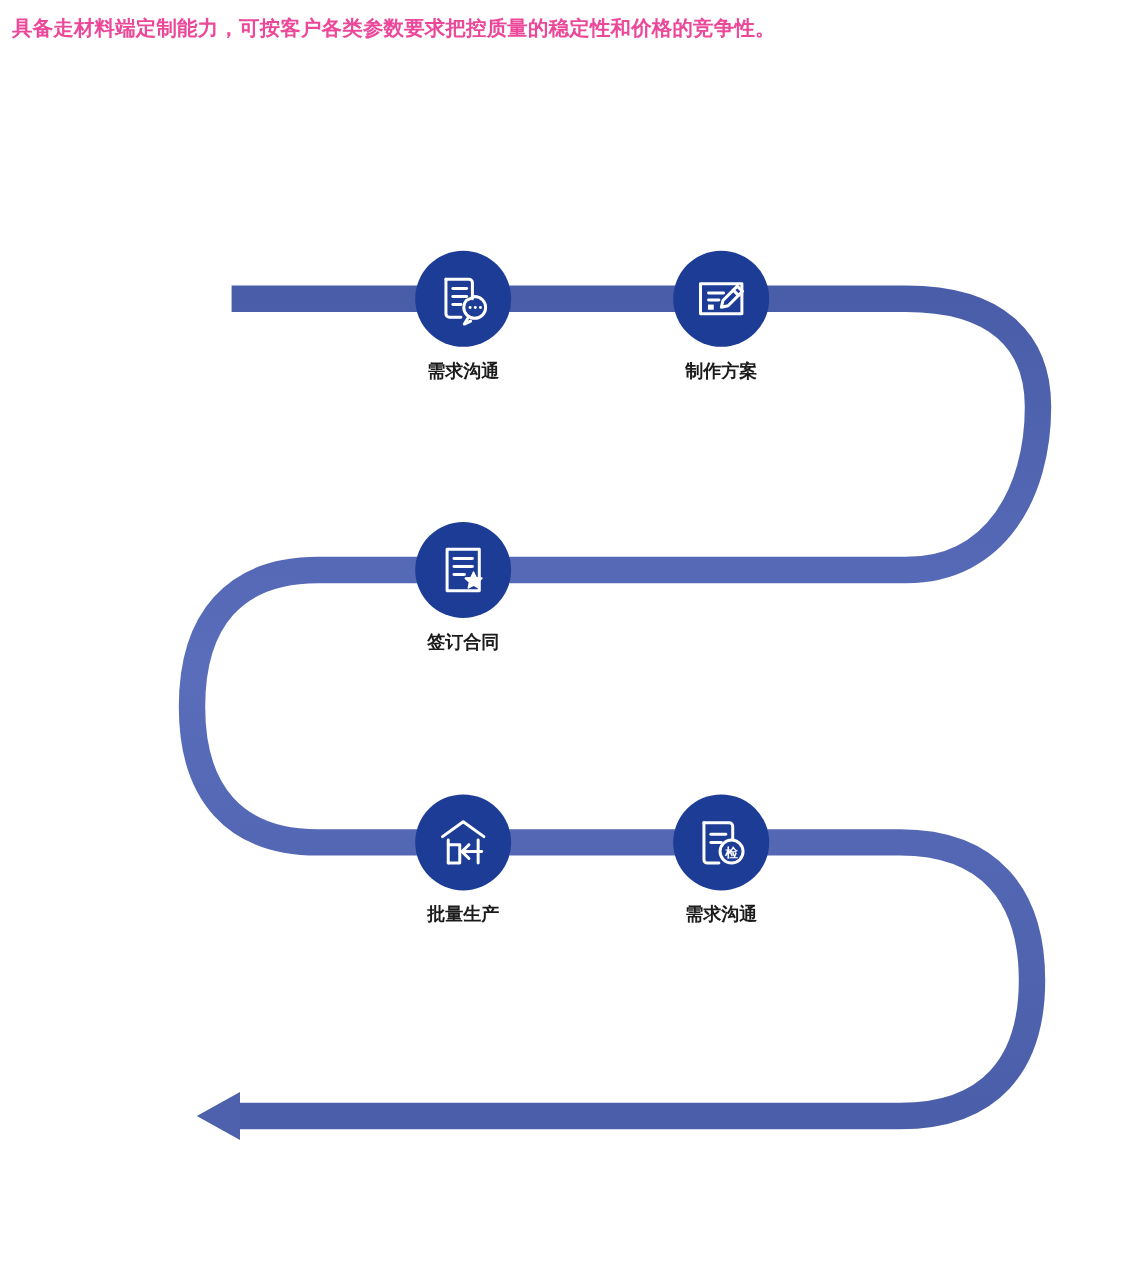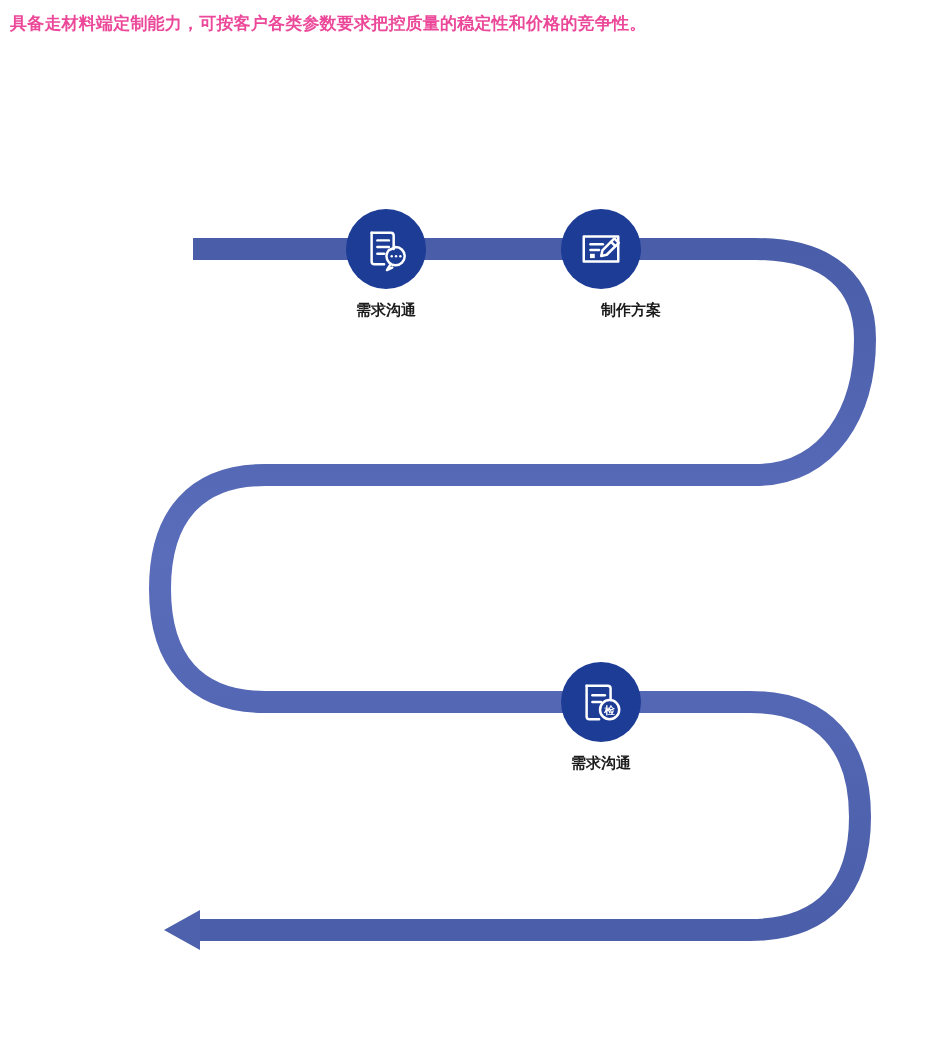--- a/index.html
+++ b/index.html
@@ -112,38 +112,67 @@
           <path d="M28 41 l-3 5 l5.5 -2.6"></path>
           <circle cx="30" cy="31.5" r="1.3" fill="#ffffff" stroke="none"></circle>
           <circle cx="34.5" cy="31.5" r="1.3" fill="#ffffff" stroke="none"></circle>
           <circle cx="39" cy="31.5" r="1.3" fill="#ffffff" stroke="none"></circle>
         </svg>
       </span>
     </div>
     <div class="node-label">需求沟通</div>
   </div>
 
-  <div class="node" style="left:601px; top:197px;text-align:right;">
+  <div class="node" style="left:601px; top:197px;">
     <div class="node-circle">
       <span>
         <svg width="46" height="46" viewBox="0 0 48 48" fill="none" stroke="#ffffff" stroke-width="2.6" stroke-linecap="round" stroke-linejoin="round">
           <path d="M6 11 h36 v26 h-36 z"></path>
           <line x1="13" y1="19" x2="26" y2="19"></line>
           <line x1="13" y1="25" x2="22" y2="25"></line>
           <rect x="12.5" y="29" width="5" height="4.5" fill="#ffffff" stroke="none"></rect>
           <path d="M38 13 l4.5 4.5 l-12.5 12.5 l-5.8 1.3 l1.3 -5.8 z"></path>
           <line x1="34.5" y1="16.5" x2="39" y2="21"></line>
         </svg>
       </span>
     </div>
     <div class="node-label">制作方案</div>
   </div>
 
+  <div class="node" style="left:386px; top:423px;">
+    <div class="node-circle">
+      <span>
+        <svg width="46" height="46" viewBox="0 0 48 48" fill="none" stroke="#ffffff" stroke-width="2.6" stroke-linecap="round" stroke-linejoin="round">
+          <path d="M10 6 h28 v36 h-28 z"></path>
+          <line x1="16" y1="14" x2="32" y2="14"></line>
+          <line x1="16" y1="21" x2="32" y2="21"></line>
+          <line x1="16" y1="28" x2="25" y2="28"></line>
+          <path d="M33 26 l2.1 4.6 l5 0.6 l-3.7 3.4 l1 4.9 l-4.4 -2.5 l-4.4 2.5 l1 -4.9 l-3.7 -3.4 l5 -0.6 z" fill="#ffffff" stroke="#ffffff" stroke-width="1.6"></path>
+        </svg>
+      </span>
+    </div>
+    <div class="node-label">签订合同</div>
+  </div>
 
 
+  <div class="node" style="left:386px; top:650px;">
+    <div class="node-circle">
+      <span>
+        <svg width="46" height="46" viewBox="0 0 48 48" fill="none" stroke="#ffffff" stroke-width="2.6" stroke-linecap="round" stroke-linejoin="round">
+          <path d="M6 19 L24 6 L42 19"></path>
+          <path d="M11 22 v20"></path>
+          <path d="M37 22 v20"></path>
+          <path d="M11 42 h10 v-16 h-10"></path>
+          <line x1="24" y1="32" x2="40" y2="32"></line>
+          <polyline points="29,26 23,32 29,38"></polyline>
+        </svg>
+      </span>
+    </div>
+    <div class="node-label">批量生产</div>
+  </div>
 
   <div class="node" style="left:601px; top:650px;">
     <div class="node-circle">
       <span>
         <svg width="46" height="46" viewBox="0 0 48 48" fill="none" stroke="#ffffff" stroke-width="2.6" stroke-linecap="round" stroke-linejoin="round">
           <path d="M9 7 h22 a3 3 0 0 1 3 3 v11"></path>
           <path d="M9 7 v32 a3 3 0 0 0 3 3 h10"></path>
           <line x1="15" y1="17" x2="28" y2="17"></line>
           <line x1="15" y1="24" x2="24" y2="24"></line>
           <circle cx="33" cy="32" r="10"></circle>

